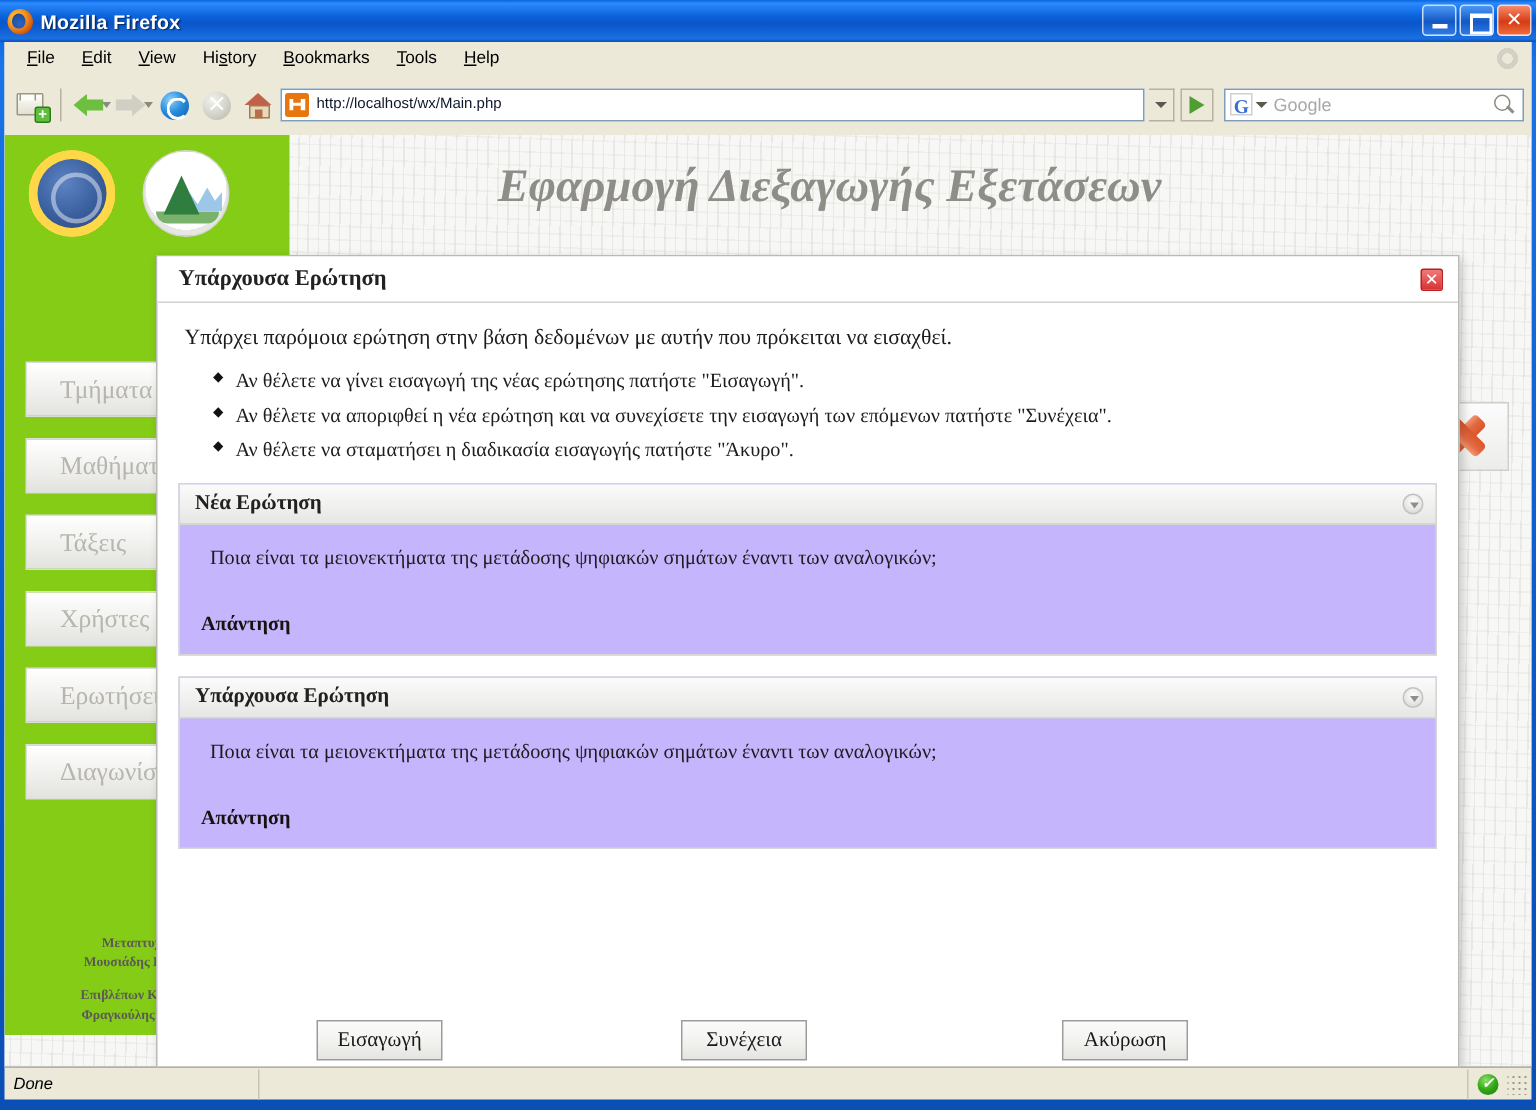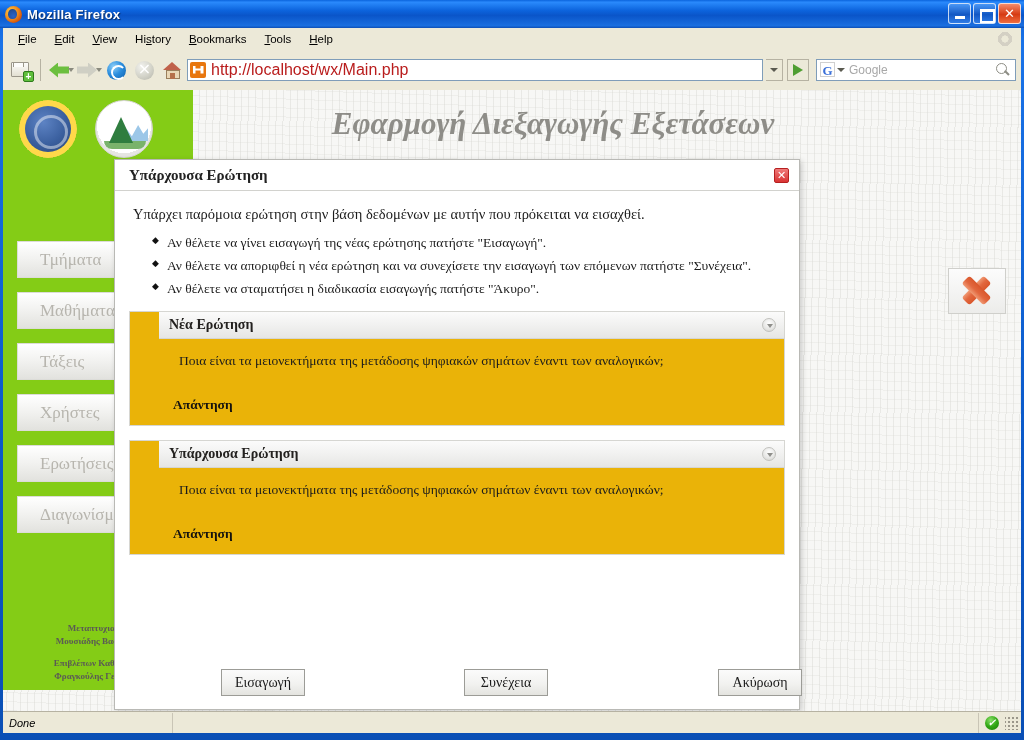--- a/index.html
+++ b/index.html
@@ -155,21 +155,21 @@
   }
   .favicon {
     width: 16px; height: 16px; flex:0 0 auto; margin-right: 5px;
     background: #e8760e; border-radius: 2px; position: relative;
   }
   .favicon::after{
     content:""; position:absolute; left:2.5px; top:4px; width:11px; height:8px;
     background:#fff;
     clip-path: polygon(0 0,3px 0,3px 3px,8px 3px,8px 0,11px 0,11px 8px,8px 8px,8px 5px,3px 5px,3px 8px,0 8px);
   }
-  #urltext { font-size: 16px; color: #b91c1c; white-space: nowrap; overflow: hidden; }
+  #urltext { font-size: 10px; color: #0f172a; white-space: nowrap; overflow: hidden; }
   .dropbtn {
     width: 17px; height: 22px; background: #ece9d8; border: 1px solid #b6b2a2;
     border-left: none; display:flex;align-items:center;justify-content:center; flex:0 0 auto;
   }
   .dropbtn .c {
     width:0;height:0;border-left:4px solid transparent;border-right:4px solid transparent;
     border-top:4px solid #5a5a50;
   }
   .gobtn {
     width: 22px; height: 22px; background:#ece9d8; border:1px solid #b6b2a2;
@@ -284,24 +284,23 @@
   #close-x-btn .xmark i {
     position: absolute; left: 9px; top: -1px; width: 11px; height: 31px;
     background: linear-gradient(to right,#f09a74,#e2683f 45%,#d9562b);
     border-radius: 3px;
   }
   #close-x-btn .xmark i:first-child { transform: rotate(45deg); }
   #close-x-btn .xmark i:last-child  { transform: rotate(-45deg); }
 
   
   #dialog {
-    position: absolute; left: 101px; top: 69px; width: 686px; height: 551px;
+    position: absolute; left: 101px; top: 80px; width: 869px; height: 551px;
     background: #ffffff; border: 1px solid #b9b9b5;
     box-shadow: 2px 2px 6px rgba(0,0,0,0.18);
-    margin-left: 10px;
   }
   #dlg-header {
     height: 31px; border-bottom: 1px solid #d2d2ce;
     display: flex; align-items: center; padding: 0 10px 0 14px;
     background: #ffffff;
   }
   #dlg-title {
     font-family: "Liberation Serif", serif; font-size: 15px; font-weight: bold; color: #222;
   }
   #dlg-close {
@@ -317,21 +316,21 @@
   }
   #dlg-bullets {
     margin: 12px 0 0 0; padding: 0 0 0 52px; list-style: none;
     font-family: "Liberation Serif", serif; font-size: 13.5px; color: #1c1c1c;
   }
   #dlg-bullets li { margin-bottom: 7px; position: relative; }
   #dlg-bullets li::before {
     content: "\25C6"; position: absolute; left: -15px; top: 0; font-size: 9px; color:#111;
   }
   .panel {
-    margin: 0 14px 0 14px; border: 1px solid #d6d6d2; background: #eab308; padding-left: 29px;
+    margin: 0 14px 0 14px; border: 1px solid #d6d6d2; background: #c4b5fd;
   }
   .panel-head {
     height: 27px; display: flex; align-items: center; padding: 0 8px 0 10px;
     background: linear-gradient(to bottom, #fbfbfb 0%, #f1f1f0 50%, #e6e6e4 100%);
     border-bottom: 1px solid #d6d6d2;
   }
   .panel-head .ttl {
     font-family: "Liberation Serif", serif; font-size: 14px; font-weight: bold; color: #23211f;
   }
   .collapse-ico {

